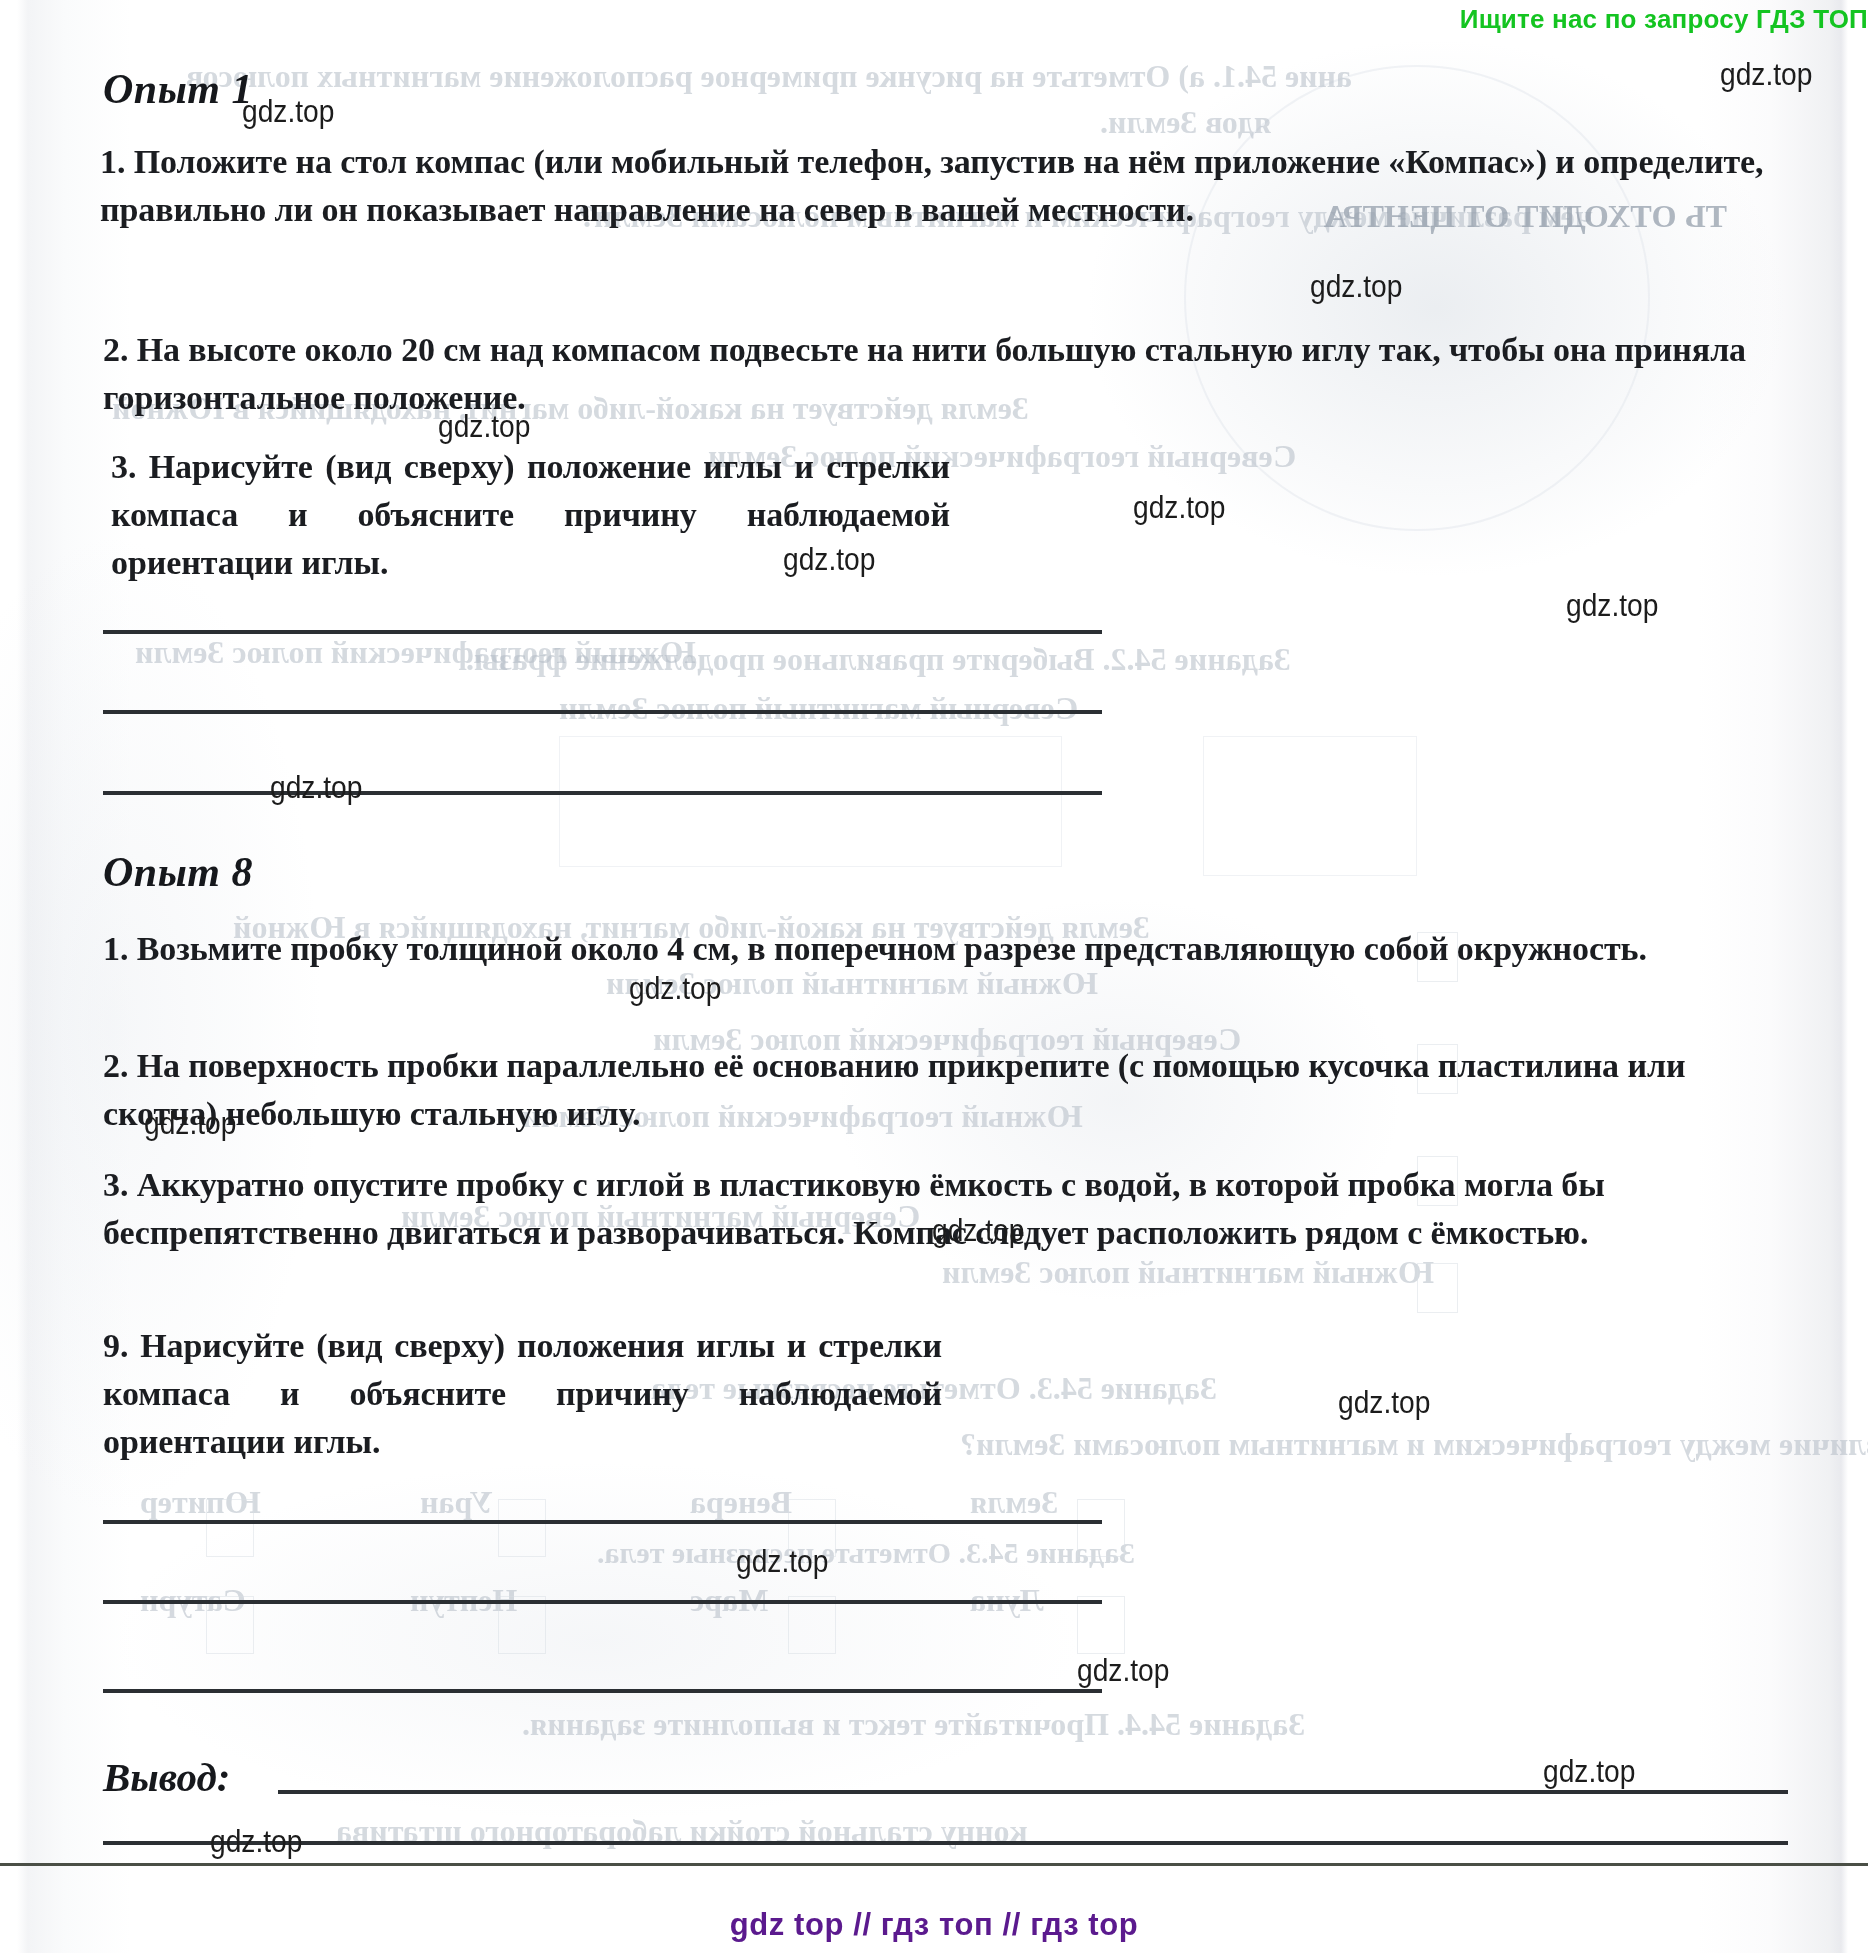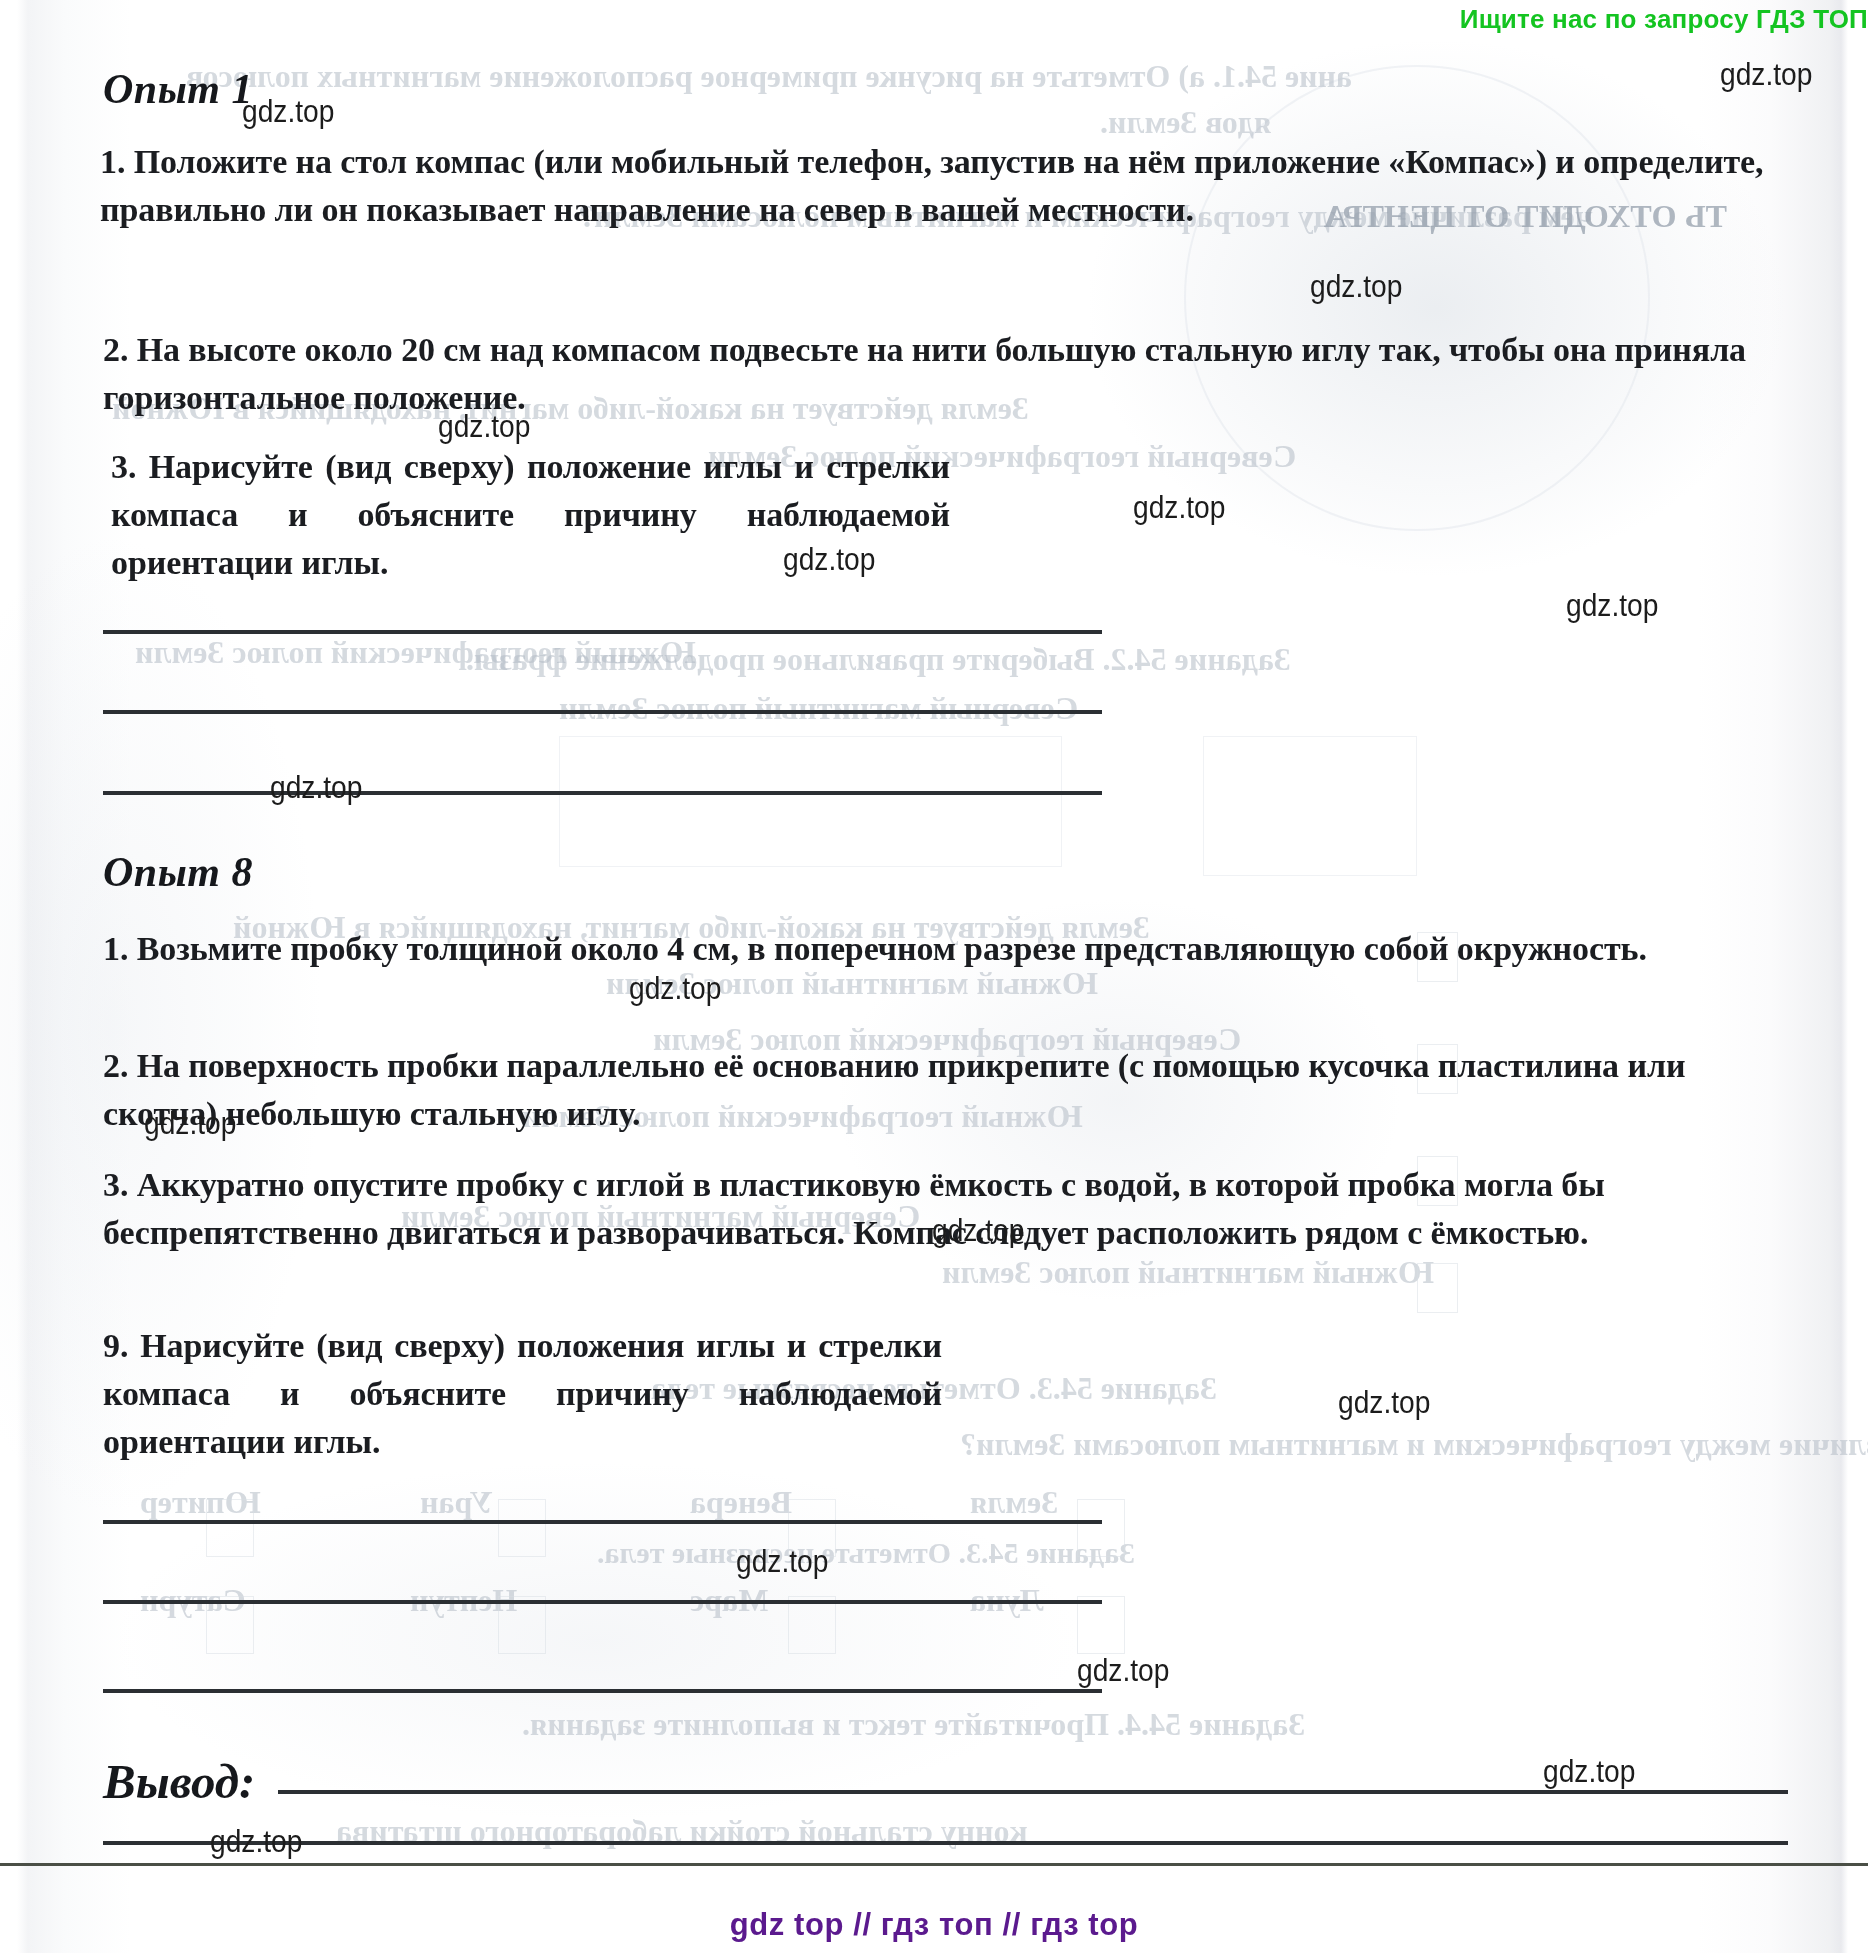--- a/index.html
+++ b/index.html
@@ -131,21 +131,21 @@
     height: 3.7px;
     background: #2b2f33;
     z-index: 12;
   }
 
   .vyvod-label {
     position: absolute;
     font-family: "Liberation Serif", serif;
     font-style: italic;
     font-weight: 700;
-    font-size: 49px;
+    font-size: 41px;
     color: #16181c;
   }
 
   
   .wm {
     position: absolute;
     font-family: "Liberation Sans", sans-serif;
     font-size: 32px;
     font-weight: 400;
     color: #1c1c1c;

